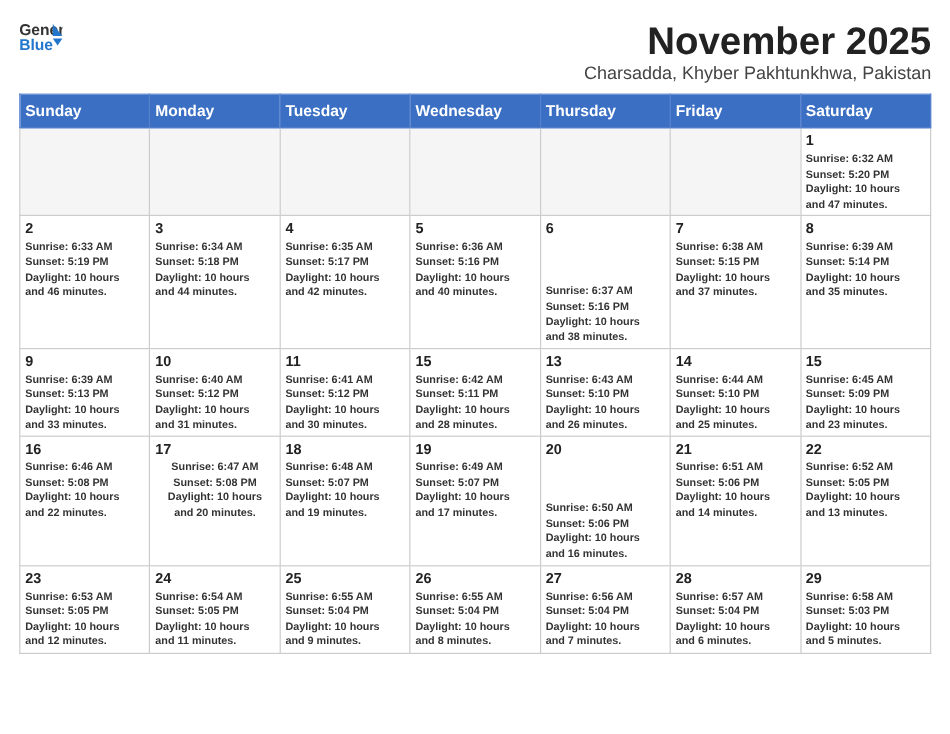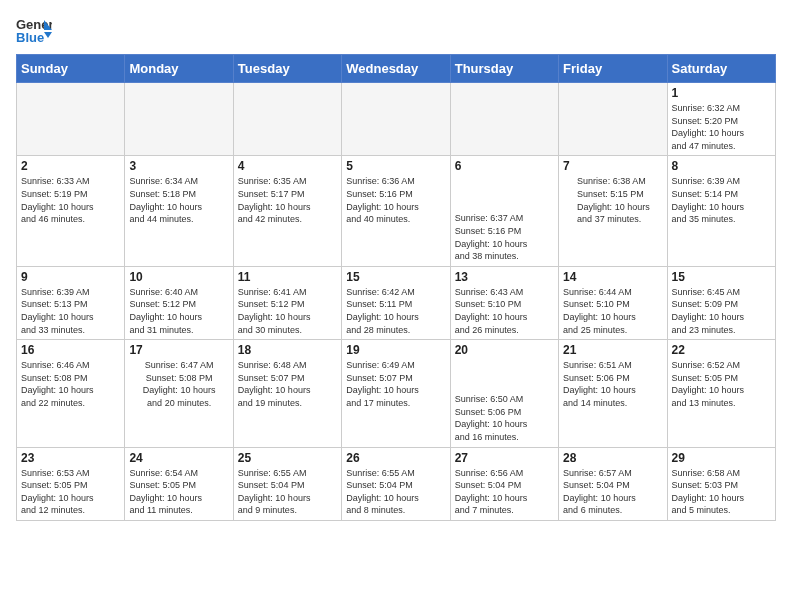--- a/index.html
+++ b/index.html
@@ -68,20 +68,21 @@
       font-size: 12px;
       font-weight: bold;
       color: #222;
       display: block;
       margin-bottom: 2px;
     }
     .day-info {
       font-size: 9px;
       line-height: 1.4;
       color: #333;
+      font-weight: bold;
     }
     .last-row td {
       background: #f5f5f5;
     }
     .last-row td.has-day {
       background: #fff;
     }
   </style>
 </head>
 <body>
@@ -89,20 +90,22 @@
 <div class="header-area">
   <div class="logo">
     <svg class="logo-icon" viewBox="0 0 36 30">
       <text x="0" y="13" font-size="13" font-weight="bold" fill="#333" font-family="Arial">General</text>
       <text x="0" y="26" font-size="13" font-weight="bold" fill="#2277cc" font-family="Arial">Blue</text>
       <polygon points="28,4 36,14 28,14" fill="#2277cc"></polygon>
       <polygon points="28,16 36,16 32,22" fill="#2277cc"></polygon>
     </svg>
   </div>
   <div class="title-area">
+    <div class="month-title">November 2025</div>
+    <div class="location-title">Charsadda, Khyber Pakhtunkhwa, Pakistan</div>
   </div>
 </div>
 
 <table class="calendar">
   <thead>
     <tr>
       <th>Sunday</th>
       <th>Monday</th>
       <th>Tuesday</th>
       <th>Wednesday</th>
@@ -158,21 +161,21 @@
         </td>
         <td class="has-day">
           <span class="day-num">6</span>
           <div class="day-info" style="white-space: pre-line; margin-top: 39px;">Sunrise: 6:37 AM
 Sunset: 5:16 PM
 Daylight: 10 hours
 and 38 minutes.</div>
         </td>
         <td class="has-day">
           <span class="day-num">7</span>
-          <div class="day-info" style="white-space: pre-line; margin-left: 14px;">Sunrise: 6:38 AM
+          <div class="day-info" style="white-space: pre-line;">Sunrise: 6:38 AM
 Sunset: 5:15 PM
 Daylight: 10 hours
 and 37 minutes.</div>
         </td>
         <td class="has-day">
           <span class="day-num">8</span>
           <div class="day-info" style="white-space: pre-line;">Sunrise: 6:39 AM
 Sunset: 5:14 PM
 Daylight: 10 hours
 and 35 minutes.</div>

